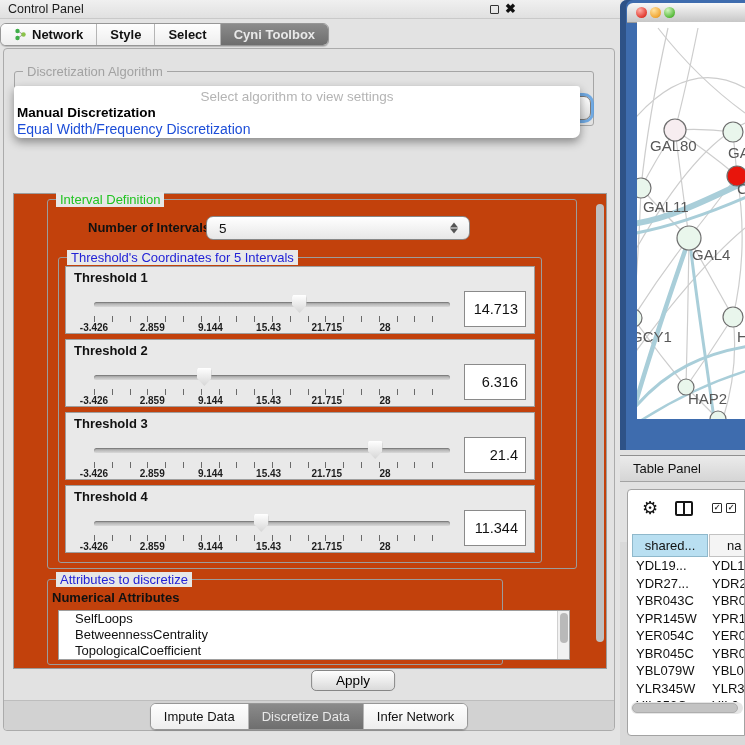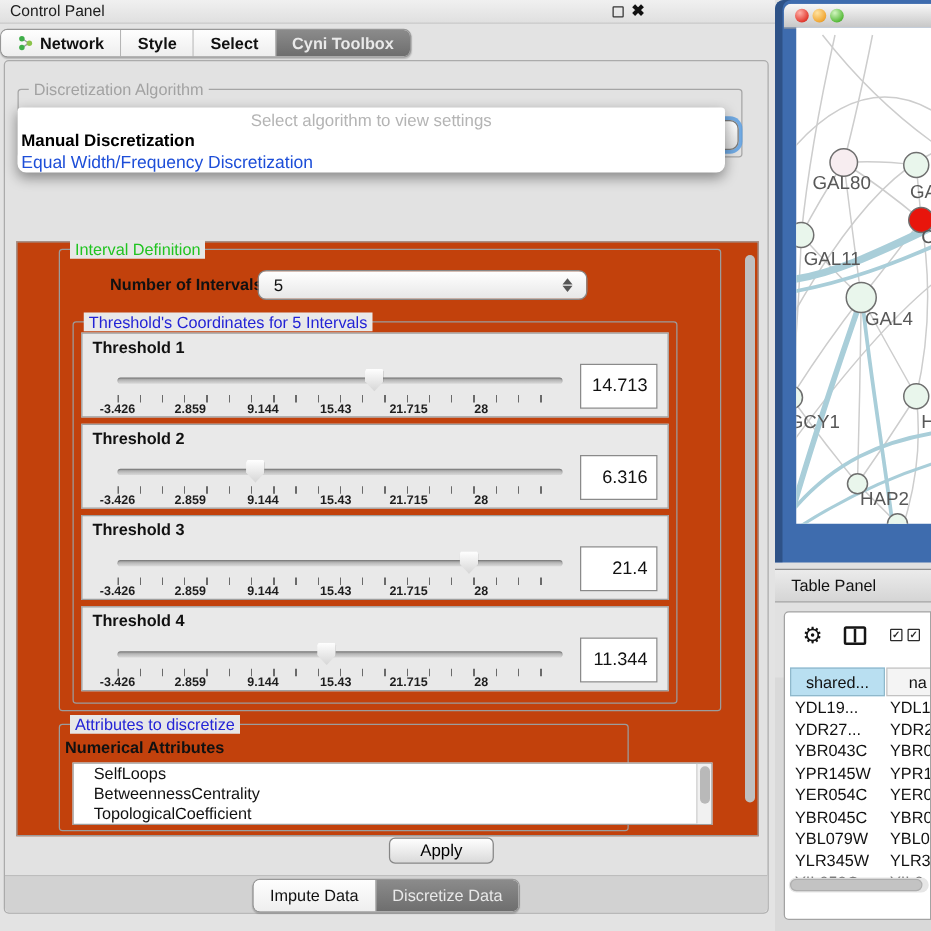--- a/index.html
+++ b/index.html
@@ -341,20 +341,23 @@
       <div class="segmented">
 
           <div class="seg">
             <span class="seg-label">Impute Data</span>
           </div>
 
           <div class="seg selected">
             <span class="seg-label">Discretize Data</span>
           </div>
 
+          <div class="seg">
+            <span class="seg-label">Infer Network</span>
+          </div>
         </div>
     </div>
   </div>
 </div>
 
 <div class="right-region">
 
   <div class="net-window">
     <div class="net-titlebar">
       <span class="light red"></span>

